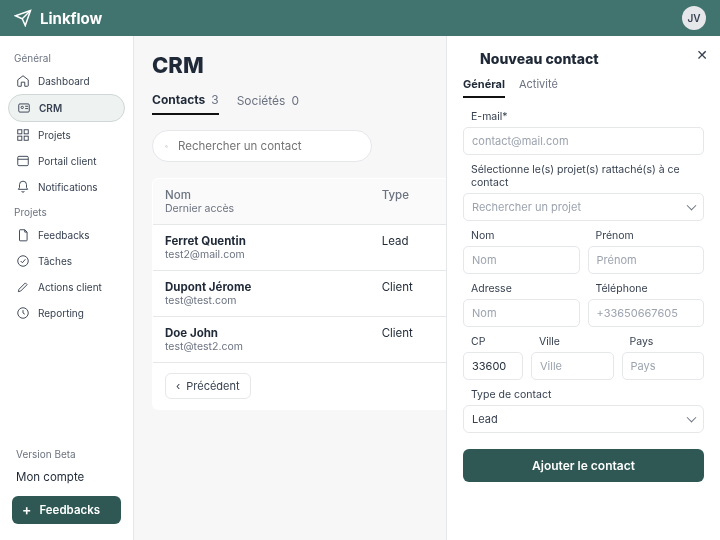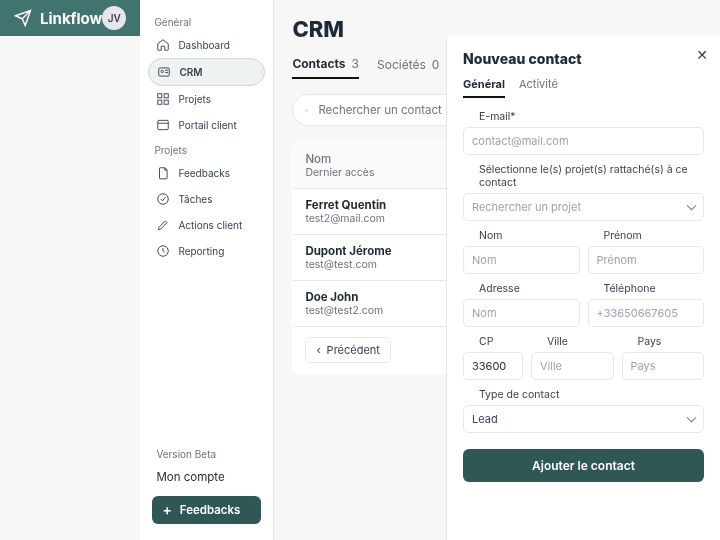--- a/index.html
+++ b/index.html
@@ -8,21 +8,21 @@
     --ink:#1f2937;
     --muted:#6b7280;
     --line:#e5e7eb;
     --page:#f7f7f7;
     --card:#ffffff;
     --pill:#eef2f1;
     --radius:8px;
   }
   *{box-sizing:border-box;font-family:Inter,system-ui,Arial,sans-serif}
   body{margin:0;background:var(--page);color:var(--ink);font-size:12.5px}
-  .app{width:720px;height:540px;display:flex;flex-direction:row;position:relative;overflow:hidden;background:var(--page)}
+  .app{width:720px;height:540px;display:flex;flex-direction:column;position:relative;overflow:hidden;background:var(--page)}
   
   .topbar{height:36px;background:var(--teal);display:flex;align-items:center;justify-content:space-between;padding:0 14px;color:white}
   .brand{display:flex;align-items:center;gap:8px;font-weight:700;font-size:15px}
   .brand svg{width:18px;height:18px}
   .avatar{width:24px;height:24px;border-radius:50%;background:#e5e7eb;color:#374151;display:flex;align-items:center;justify-content:center;font-size:10px;font-weight:600}
   
   .body{flex:1;display:flex;min-height:0}
   
   .sidebar{width:134px;background:var(--card);border-right:1px solid var(--line);display:flex;flex-direction:column;padding:10px 8px 10px 8px}
   .side-section-title{font-size:10px;color:var(--muted);padding:6px 6px 4px}
@@ -46,26 +46,26 @@
   .search svg{width:13px;height:13px;stroke:#6b7280;fill:none;stroke-width:2}
   table.list{width:100%;border-collapse:collapse;background:white;border:1px solid var(--line);border-radius:6px;overflow:hidden}
   table.list th,table.list td{text-align:left;padding:9px 12px;font-size:11.5px;border-bottom:1px solid var(--line);vertical-align:top}
   table.list th{color:var(--muted);font-weight:500;background:#fafafa}
   .row-name{font-weight:700}
   .row-sub{color:var(--muted);font-size:10.5px;font-weight:400}
   .table-footer{display:flex;align-items:center;justify-content:space-between;padding:10px 12px;background:white}
   .btn-outline{border:1px solid var(--line);background:white;border-radius:6px;padding:5px 10px;font-size:11px;cursor:pointer;color:#374151;display:inline-flex;align-items:center;gap:6px}
   
   .drawer{position:absolute;top:36px;right:0;bottom:0;width:274px;background:white;border-left:1px solid var(--line);padding:14px 16px 16px;overflow:auto}
-  .drawer h2{margin:0 0 10px;font-size:14px;font-weight:800}
+  .drawer h2{margin:0 17px 10px;font-size:14px;font-weight:800}
   .drawer-close{position:absolute;top:10px;right:12px;cursor:pointer;font-size:14px;color:#374151}
   .drawer-tabs{display:flex;gap:14px;margin-bottom:12px}
   .drawer-tab{font-size:11px;color:var(--muted);padding-bottom:5px;cursor:pointer}
   .drawer-tab.active{color:var(--ink);font-weight:700;border-bottom:2px solid #111}
-  .field-label{font-size:10.5px;color:#374151;margin:8px 16px 4px;display:block}
+  .field-label{font-size:10.5px;color:#374151;margin:8px 8px 4px;display:block}
   .input{width:100%;border:1px solid var(--line);border-radius:5px;padding:6px 8px;font-size:11px;color:var(--ink);outline:none;background:white}
   .input::placeholder{color:#9ca3af}
   .row2{display:flex;gap:8px}
   .row2>div{flex:1}
   .row3{display:flex;gap:8px}
   .row3>div:nth-child(1){width:60px;flex:none}
   .row3>div{flex:1}
   .select{appearance:none;-webkit-appearance:none;background:white;border:1px solid var(--line);border-radius:6px;padding:6px 8px;font-size:11px;width:100%;color:#374151}
   .select-wrap{position:relative}
   .select-wrap:after{content:"";position:absolute;right:9px;top:50%;width:6px;height:6px;border-right:1.5px solid #6b7280;border-bottom:1.5px solid #6b7280;transform:translateY(-70%) rotate(45deg);pointer-events:none}
@@ -112,20 +112,27 @@
           </svg>
         <span>Projets</span>
       </div>
       <div class="nav-item">
         <svg viewBox="0 0 24 24">
             <rect x="3" y="4" width="18" height="16" rx="2"></rect>
             <path d="M3 9h18"></path>
           </svg>
         <span>Portail client</span>
       </div>
+      <div class="nav-item">
+        <svg viewBox="0 0 24 24">
+            <path d="M6 8a6 6 0 1 1 12 0v5l2 3H4l2-3z"></path>
+            <path d="M10 19a2 2 0 0 0 4 0"></path>
+          </svg>
+        <span>Notifications</span>
+      </div>
 
       <div class="side-section-title">Projets</div>
       <div class="nav-item">
         <svg viewBox="0 0 24 24">
             <path d="M7 3h8l4 4v14a1 1 0 0 1-1 1H7a1 1 0 0 1-1-1V4a1 1 0 0 1 1-1z"></path>
             <path d="M15 3v4h4"></path>
           </svg>
         <span>Feedbacks</span>
       </div>
       <div class="nav-item">

